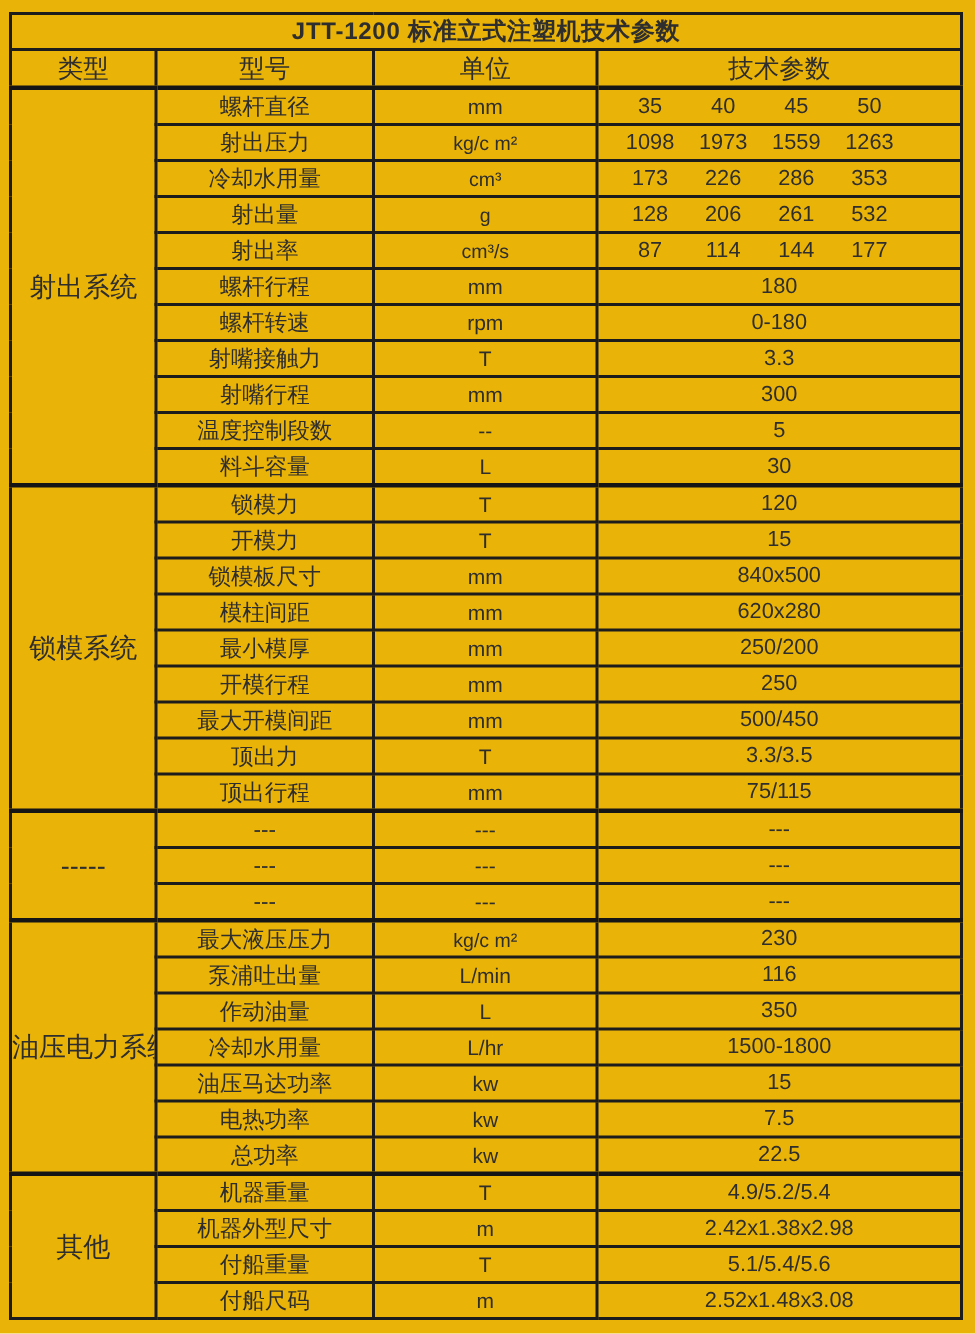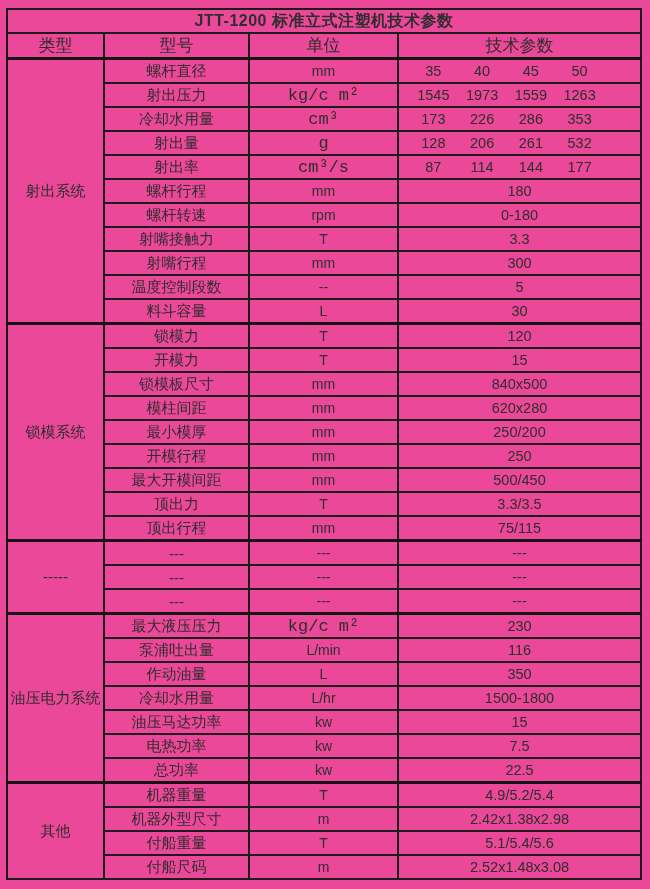--- a/index.html
+++ b/index.html
@@ -3,21 +3,21 @@
 <meta charset="utf-8">
 <style>
   html, body {
     margin: 0;
     padding: 0;
     background: #ffffff;
   }
   .page {
     width: 650px;
     height: 889px;
-    background: #ec4899;
+    background: #eab308;
     overflow: hidden;
     font-family: "Liberation Sans", "DejaVu Sans", sans-serif;
   }
   table.spec {
     border-collapse: collapse;
     table-layout: fixed;
     width: 634px;
     margin: 8px 0 0 6px;
   }
   table.spec td {
@@ -39,38 +39,38 @@
     font-size: 16px;
     color: #111111;
     letter-spacing: 0.5px;
   }
   td.header-cell {
     height: 25px;
     font-size: 17px;
     color: #222222;
   }
   td.type-cell {
-    font-size: 15px;
+    font-size: 18px;
     color: #252525;
     line-height: 1.25;
     padding: 0 2px;
     white-space: normal;
   }
   td.model-cell {
     font-size: 15px;
     color: #252525;
     margin-left: 40px;
   }
   td.unit-cell {
     font-size: 14px;
     color: #333333;
   }
   td.unit-cell.mono {
-    font-family: Liberation Mono, monospace;
-    font-size: 17px;
+    font-family: Liberation Sans, sans-serif;
+    font-size: 13px;
   }
   td.value-cell {
     font-size: 14.5px;
     color: #3a3a3a;
   }
   .multi {
     display: flex;
     justify-content: space-around;
     align-items: flex-start;
     padding: 0 36px 0 10px;
@@ -114,21 +114,21 @@
               <span>45</span>
               <span>50</span>
             </div>
           </td>
         </tr>
         <tr>
           <td class="model-cell">射出压力</td>
           <td class="unit-cell mono">kg/c m²</td>
           <td class="value-cell">
             <div class="multi">
-              <span>1545</span>
+              <span>1098</span>
               <span>1973</span>
               <span>1559</span>
               <span>1263</span>
             </div>
           </td>
         </tr>
         <tr>
           <td class="model-cell">冷却水用量</td>
           <td class="unit-cell mono">cm³</td>
           <td class="value-cell">

